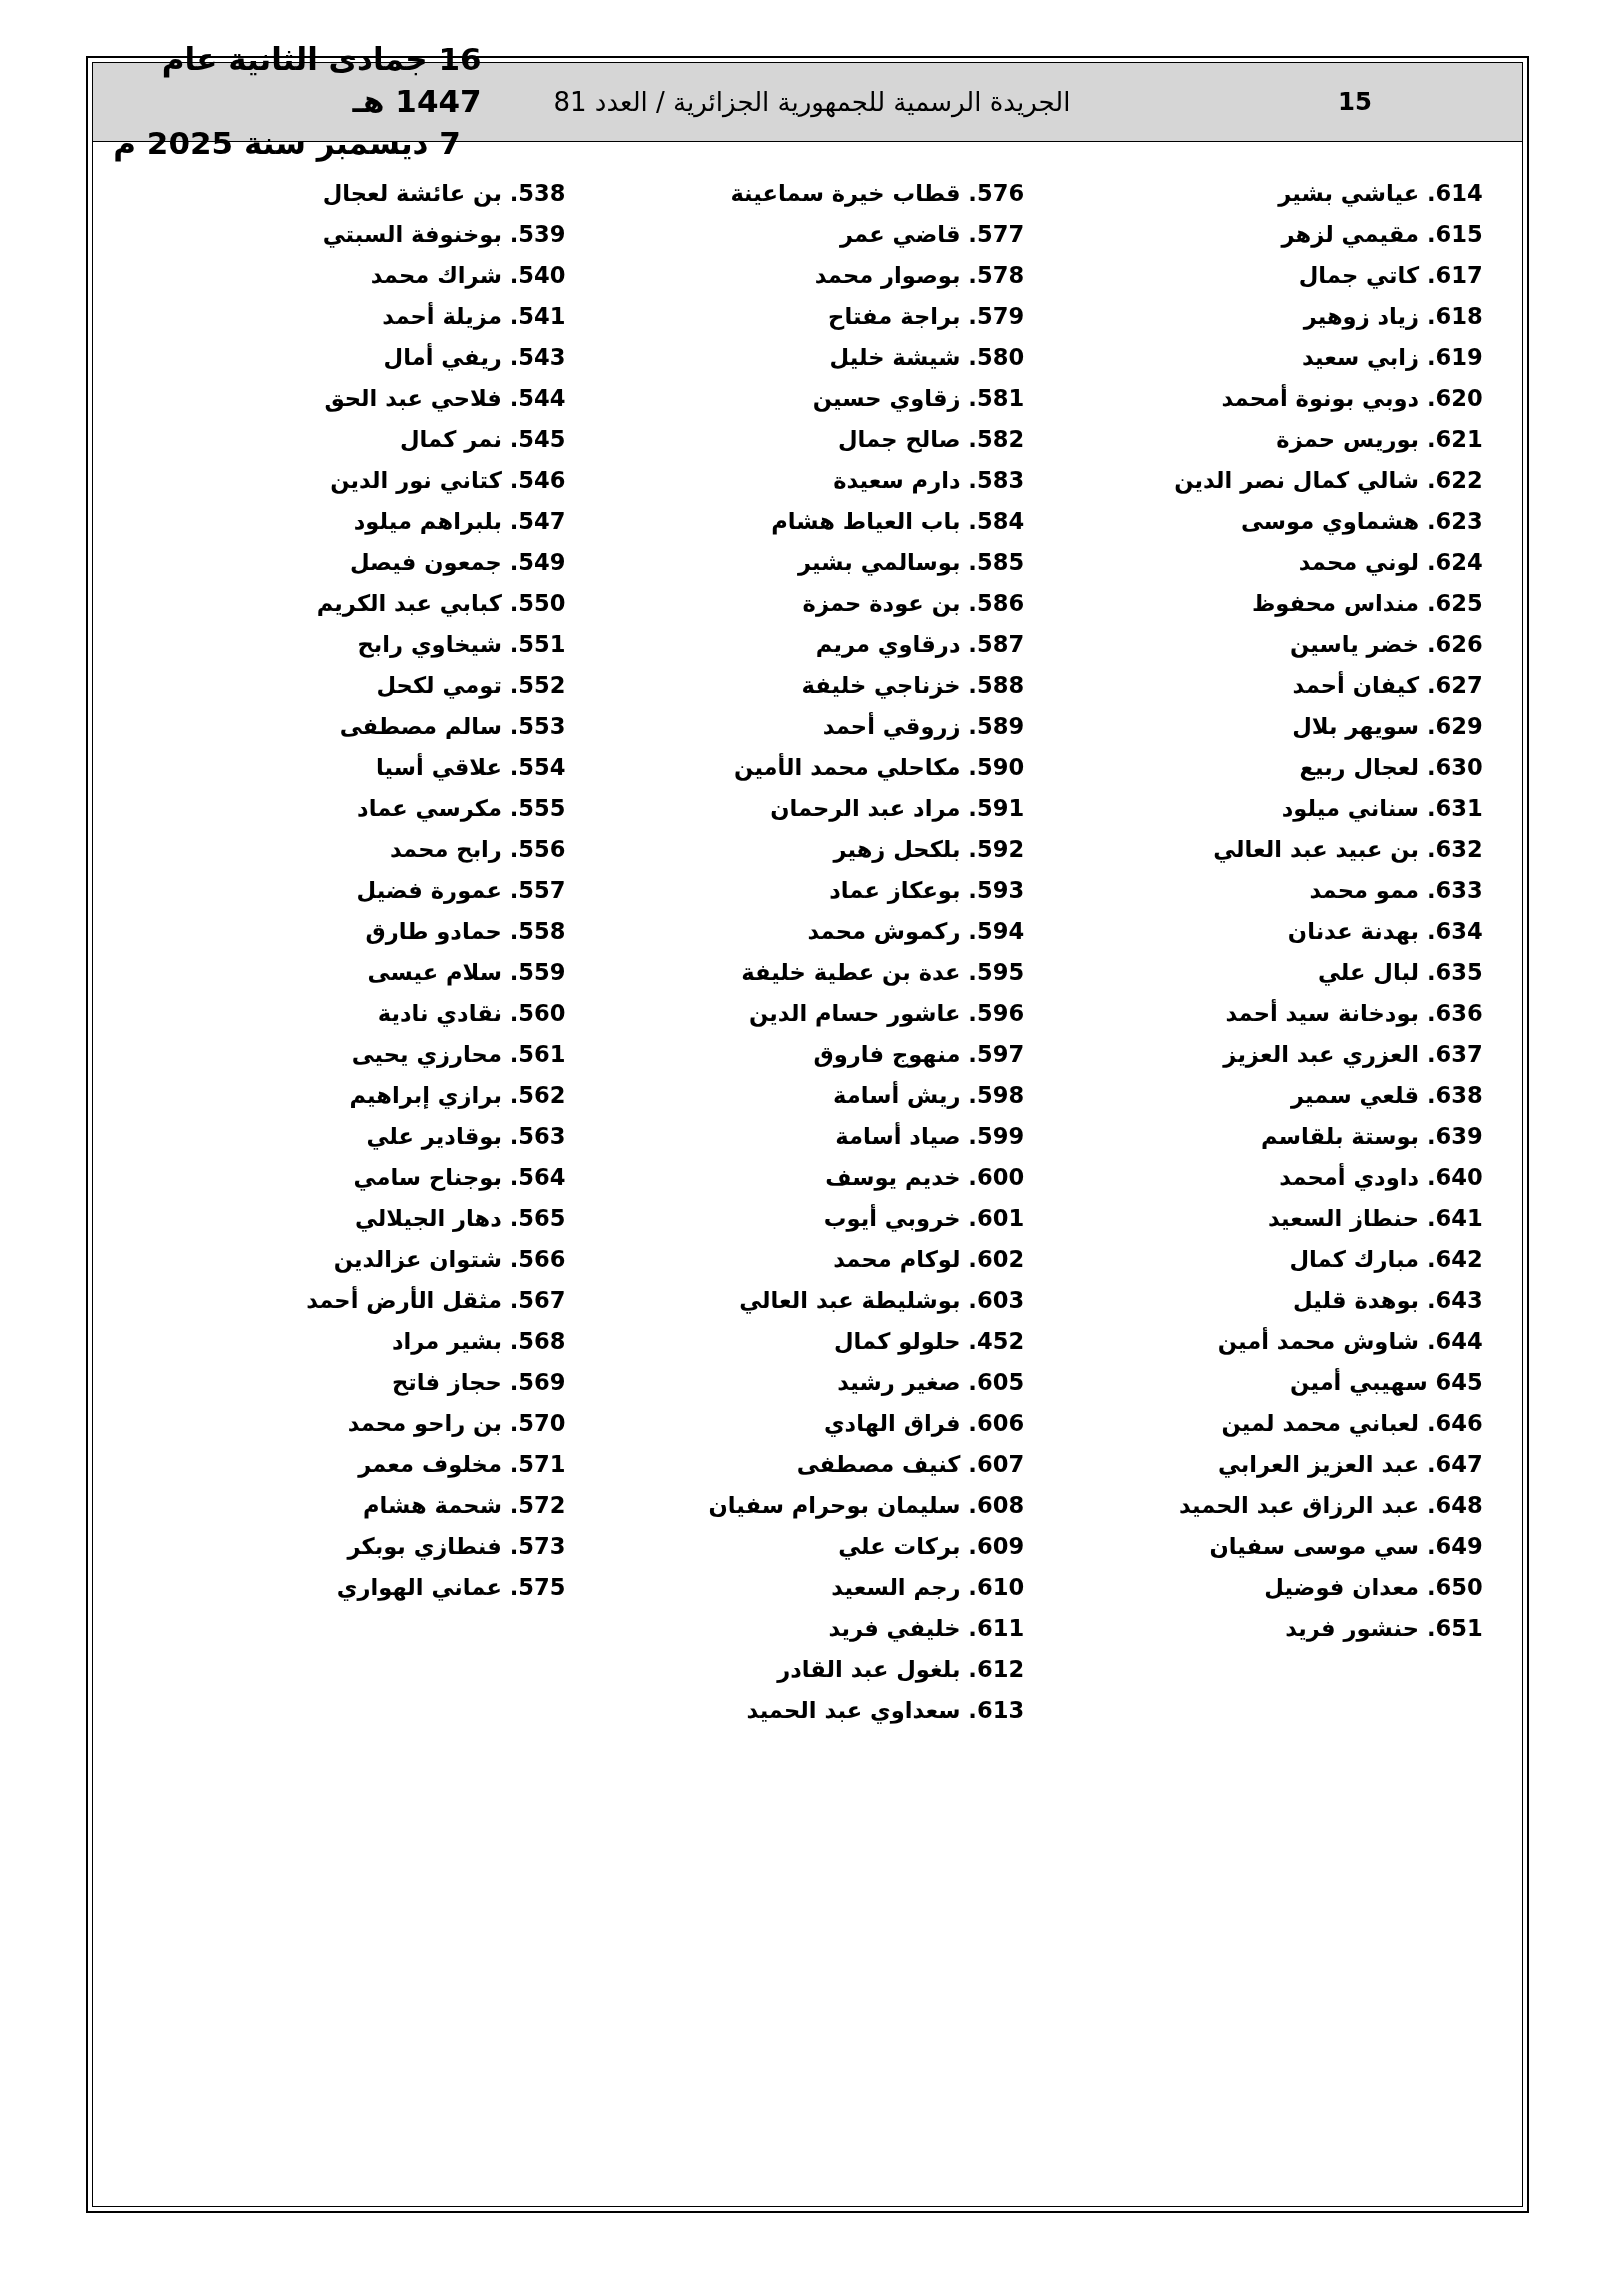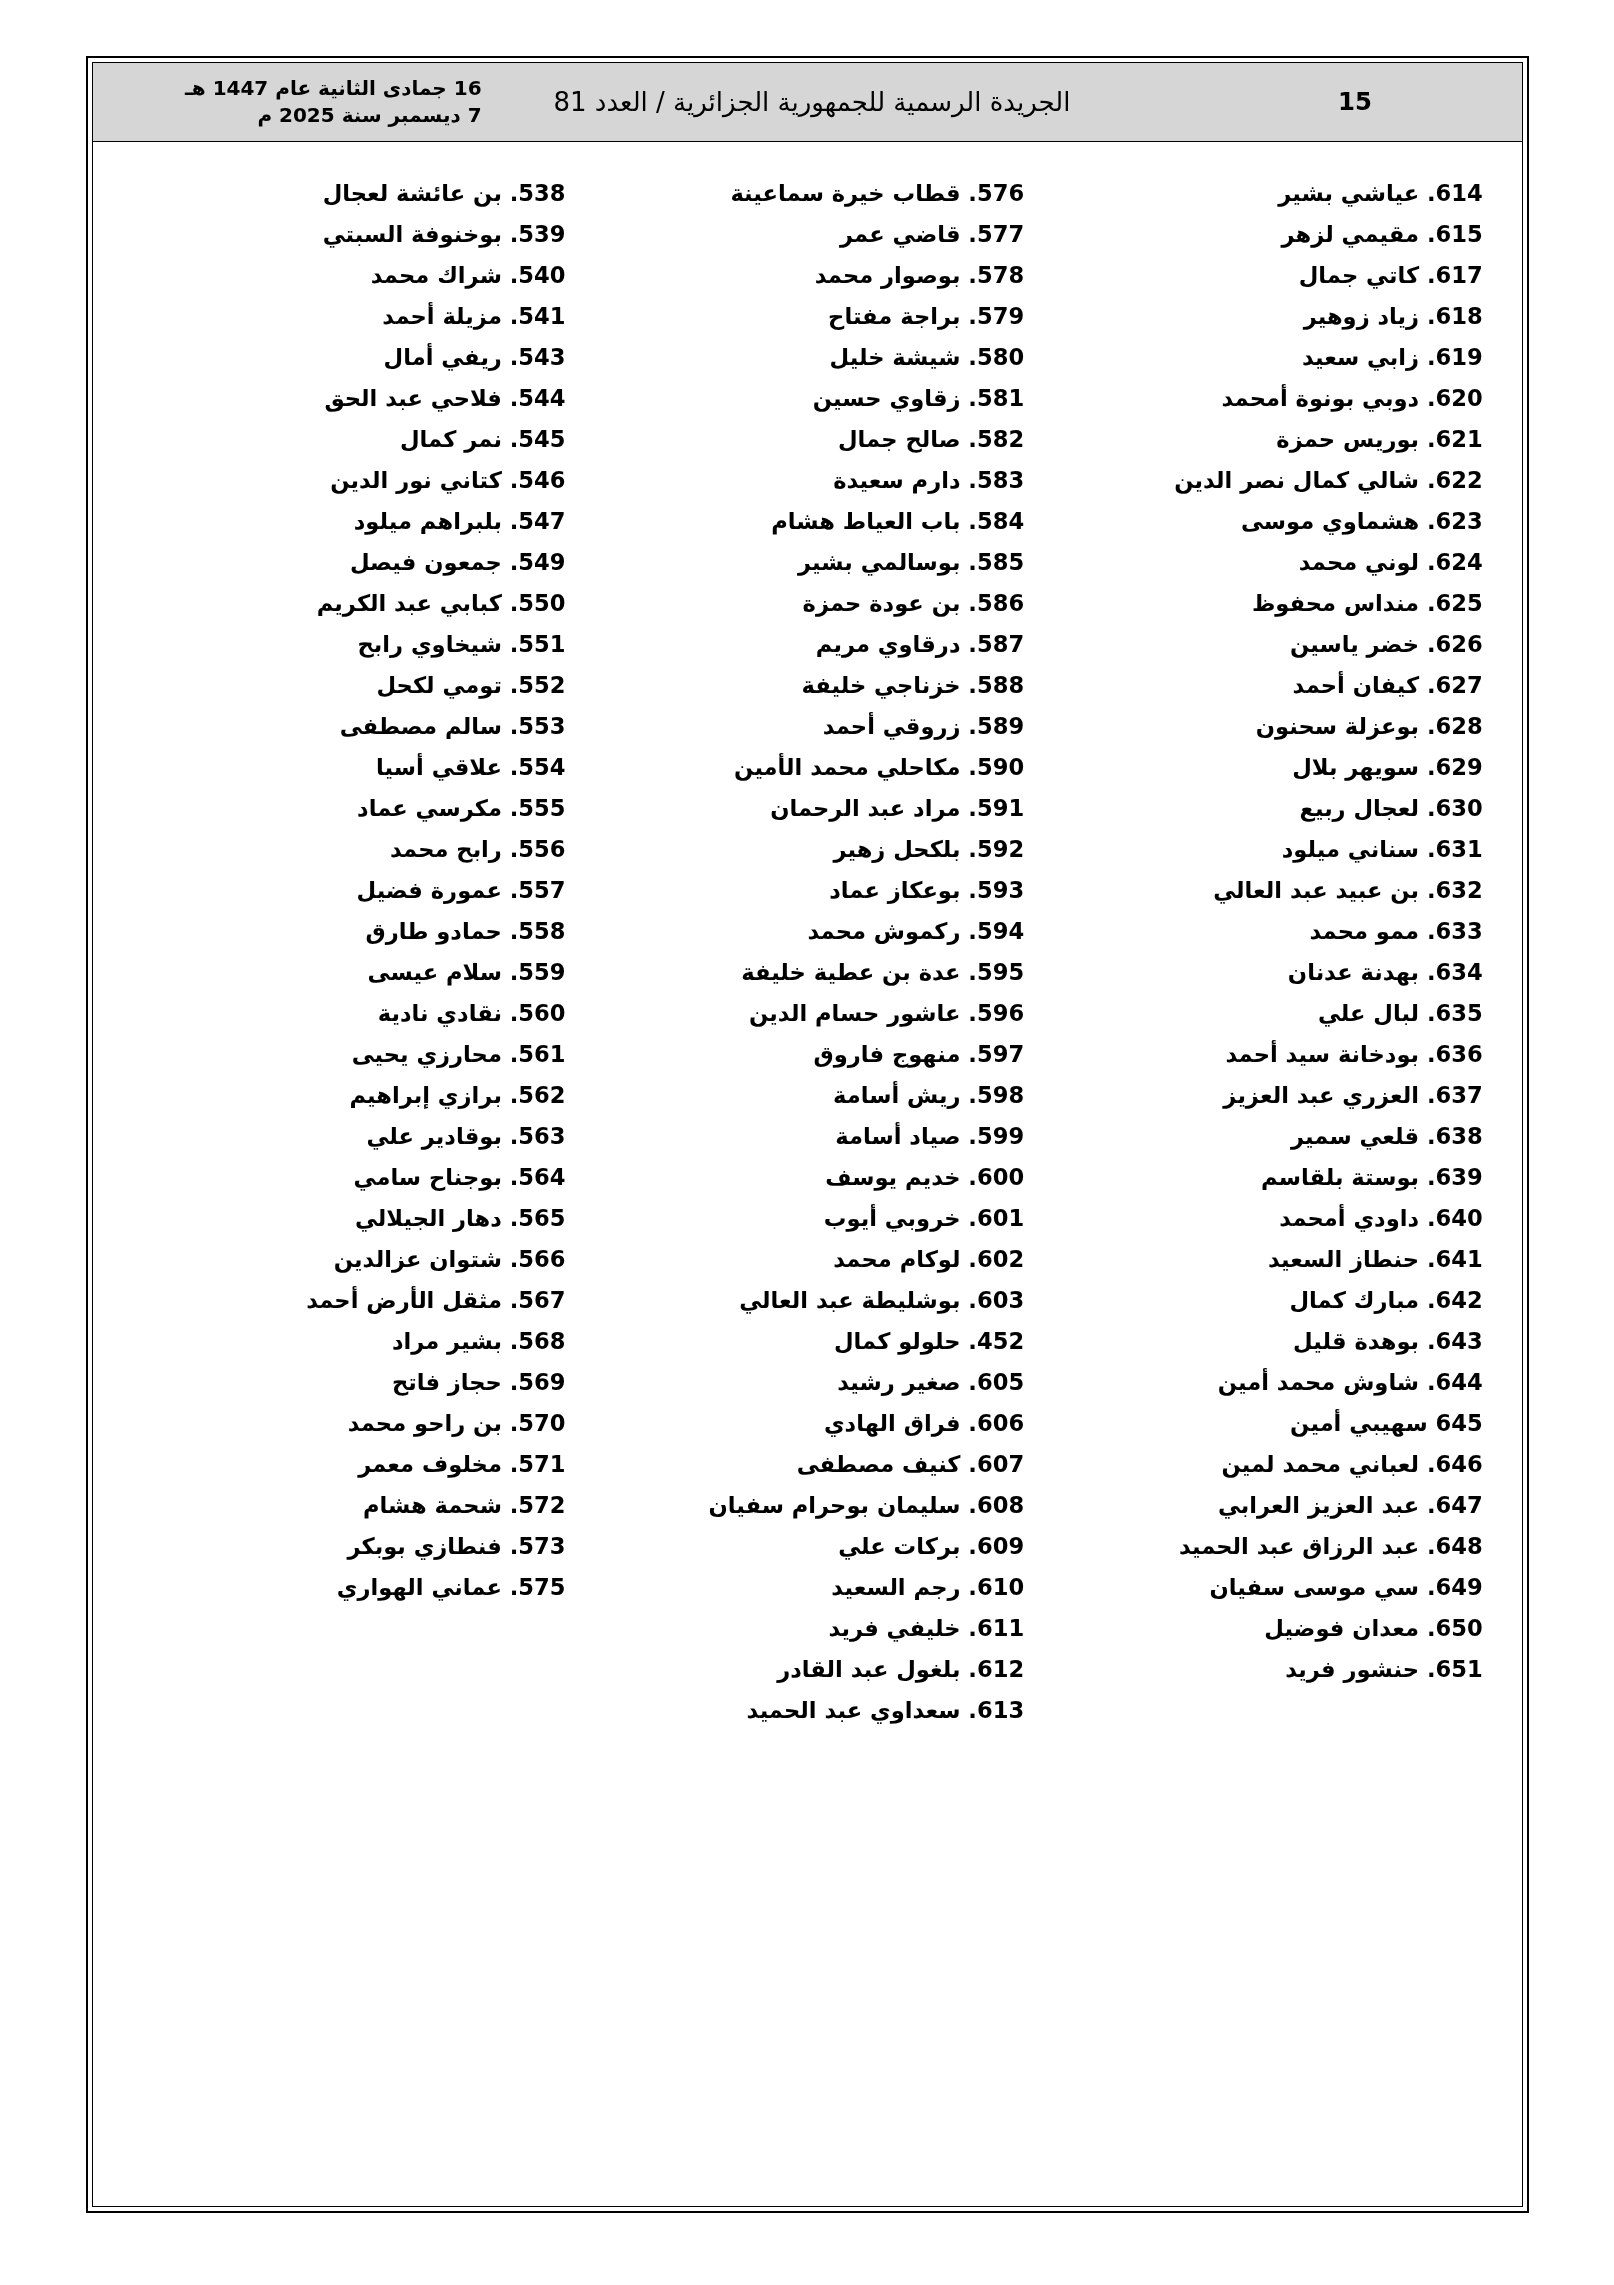--- a/index.html
+++ b/index.html
@@ -41,23 +41,24 @@
     border-bottom: 0.9px solid #000000;
     height: 78px;
     display: flex;
     align-items: stretch;
     flex: 0 0 auto;
   }
   .header-right {
     flex: 0 0 389px;
     display: flex;
     flex-direction: column;
+    align-items: center;
     justify-content: center;
     font-family: "DejaVu Sans", sans-serif;
-    font-size: 20px;
+    font-size: 31px;
     font-weight: bold;
     line-height: 1.35;
     padding-right: 9px;
   }
   .header-center {
     flex: 1 1 auto;
     display: flex;
     align-items: center;
     justify-content: center;
     font-size: 26px;
@@ -132,21 +133,20 @@
           <div class="entry">618. زياد زوهير</div>
           <div class="entry">619. زابي سعيد</div>
           <div class="entry">620. دوبي بونوة أمحمد</div>
           <div class="entry">621. بوريس حمزة</div>
           <div class="entry">622. شالي كمال نصر الدين</div>
           <div class="entry">623. هشماوي موسى</div>
           <div class="entry">624. لوني محمد</div>
           <div class="entry">625. منداس محفوظ</div>
           <div class="entry">626. خضر ياسين</div>
           <div class="entry">627. كيفان أحمد</div>
-          <div class="entry">628. بوعزلة سحنون</div>
           <div class="entry">629. سويهر بلال</div>
           <div class="entry">630. لعجال ربيع</div>
           <div class="entry">631. سناني ميلود</div>
           <div class="entry">632. بن عبيد عبد العالي</div>
           <div class="entry">633. ممو محمد</div>
           <div class="entry">634. بهدنة عدنان</div>
           <div class="entry">635. لبال علي</div>
           <div class="entry">636. بودخانة سيد أحمد</div>
           <div class="entry">637. العزري عبد العزيز</div>
           <div class="entry">638. قلعي سمير</div>

